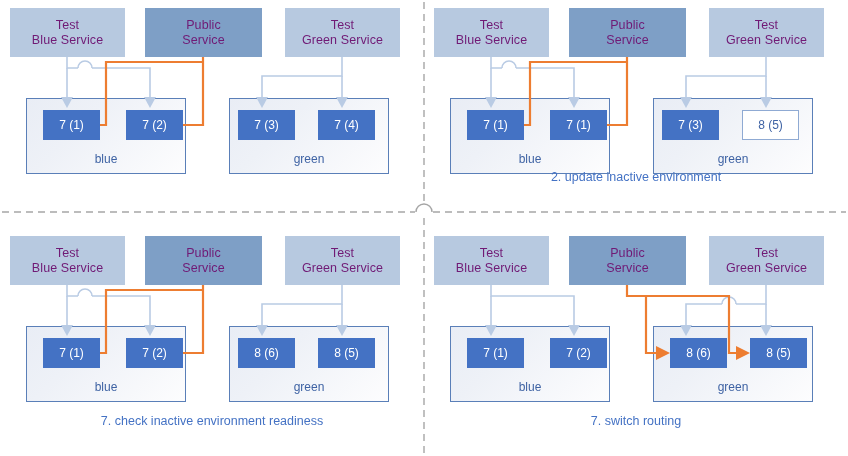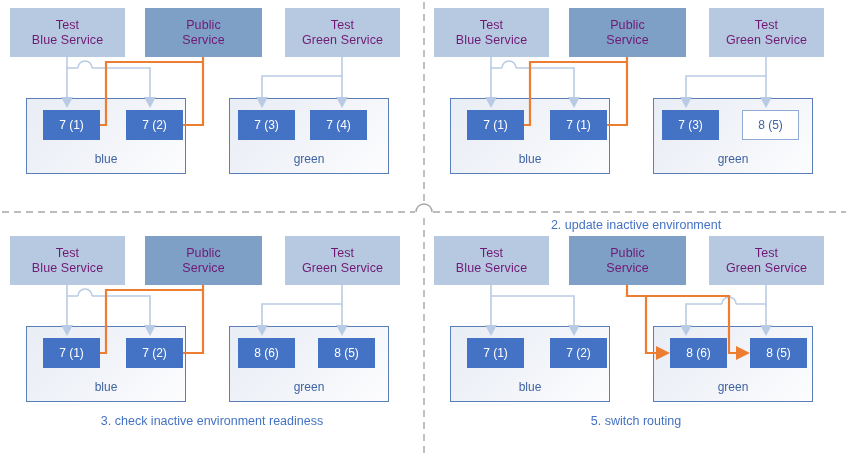--- a/index.html
+++ b/index.html
@@ -149,21 +149,21 @@
     <div class="env" style="left:26px;top:98px;width:160px;height:76px;">
       <div class="env-label">blue</div>
     </div>
     <div class="env" style="left:229px;top:98px;width:160px;height:76px;">
       <div class="env-label">green</div>
     </div>
 
     <div class="pod pod-filled" style="left:43px;top:110px;">7 (1)</div>
     <div class="pod pod-filled" style="left:126px;top:110px;">7 (2)</div>
     <div class="pod pod-filled" style="left:238px;top:110px;">7 (3)</div>
-    <div class="pod pod-filled" style="left:310px;top:110px;">7 (4)</div>
+    <div class="pod pod-filled" style="left:318px;top:110px;">7 (4)</div>
 
   </div>
 
   <div class="panel p2">
     <svg class="wires">
       <path class="lw" d="M67,57 L67,68 L78,68"></path>
       <path class="lw" d="M92,68 L150,68 L150,98"></path>
       <path class="lw" d="M78,68 a7,7 0 0 1 14,0"></path>
       <path class="lw" d="M67,68 L67,98"></path>
       <polygon class="lwh" points="61,97 73,97 67,108"></polygon>
@@ -204,21 +204,21 @@
     </div>
     <div class="env" style="left:229px;top:98px;width:160px;height:76px;">
       <div class="env-label">green</div>
     </div>
 
     <div class="pod pod-filled" style="left:43px;top:110px;">7 (1)</div>
     <div class="pod pod-filled" style="left:126px;top:110px;">7 (1)</div>
     <div class="pod pod-filled" style="left:238px;top:110px;">7 (3)</div>
     <div class="pod pod-empty" style="left:318px;top:110px;">8 (5)</div>
 
-    <div class="caption" style="top:170px;margin-top:48px;">2. update inactive environment</div>
+    <div class="caption" style="top:170px;">2. update inactive environment</div>
   </div>
 
   <div class="panel p3">
     <svg class="wires">
       <path class="lw" d="M67,57 L67,68 L78,68"></path>
       <path class="lw" d="M92,68 L150,68 L150,98"></path>
       <path class="lw" d="M78,68 a7,7 0 0 1 14,0"></path>
       <path class="lw" d="M67,68 L67,98"></path>
       <polygon class="lwh" points="61,97 73,97 67,108"></polygon>
       <polygon class="lwh" points="144,97 156,97 150,108"></polygon>
@@ -258,21 +258,21 @@
     </div>
     <div class="env" style="left:229px;top:98px;width:160px;height:76px;">
       <div class="env-label">green</div>
     </div>
 
     <div class="pod pod-filled" style="left:43px;top:110px;">7 (1)</div>
     <div class="pod pod-filled" style="left:126px;top:110px;">7 (2)</div>
     <div class="pod pod-filled" style="left:238px;top:110px;">8 (6)</div>
     <div class="pod pod-filled" style="left:318px;top:110px;">8 (5)</div>
 
-    <div class="caption" style="top:186px;">3. check inactive environment readiness</div>
+    <div class="caption" style="top:186px;">7. check inactive environment readiness</div>
   </div>
 
   <div class="panel p4">
     <svg class="wires">
 
       <path class="lw" d="M67,57 L67,68 L150,68 L150,98"></path>
       <path class="lw" d="M67,68 L67,98"></path>
       <polygon class="lwh" points="61,97 73,97 67,108"></polygon>
       <polygon class="lwh" points="144,97 156,97 150,108"></polygon>
 
@@ -313,16 +313,16 @@
     </div>
     <div class="env" style="left:229px;top:98px;width:160px;height:76px;">
       <div class="env-label">green</div>
     </div>
 
     <div class="pod pod-filled" style="left:43px;top:110px;">7 (1)</div>
     <div class="pod pod-filled" style="left:126px;top:110px;">7 (2)</div>
     <div class="pod pod-filled" style="left:246px;top:110px;">8 (6)</div>
     <div class="pod pod-filled" style="left:326px;top:110px;">8 (5)</div>
 
-    <div class="caption" style="top:186px;">5. switch routing</div>
+    <div class="caption" style="top:186px;">7. switch routing</div>
   </div>
 
 </div>
 
 </body></html>

